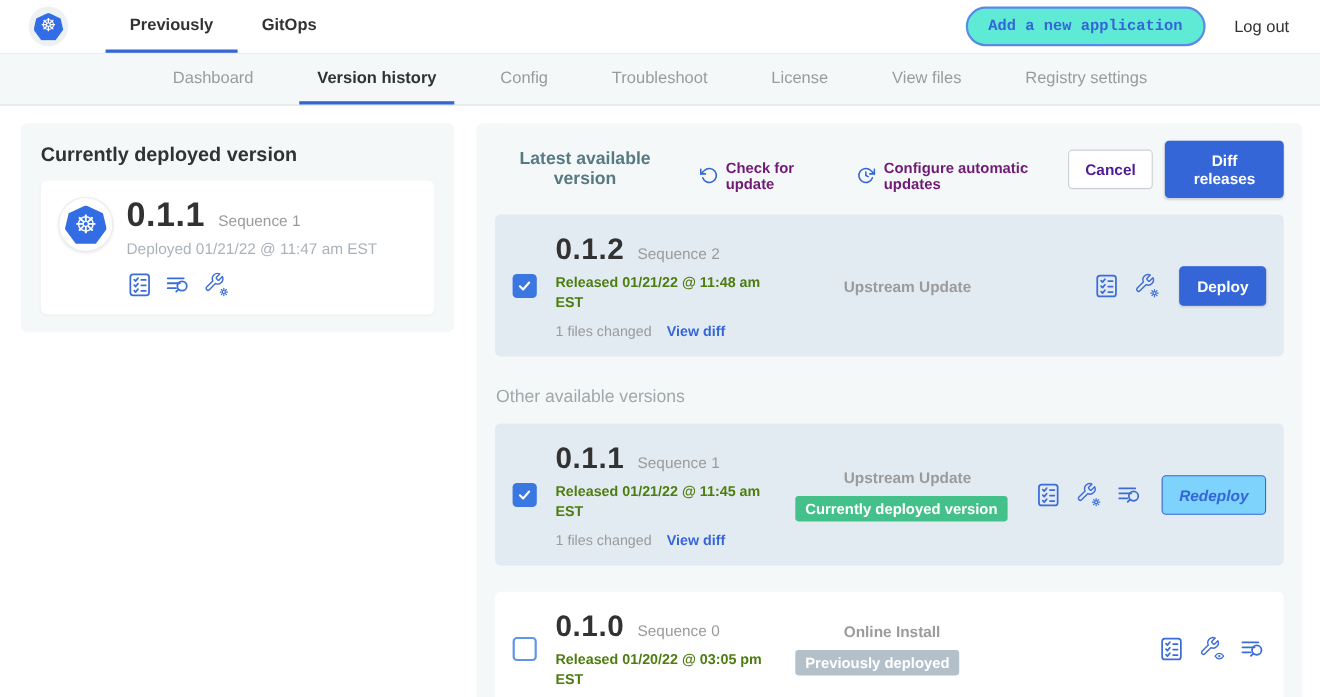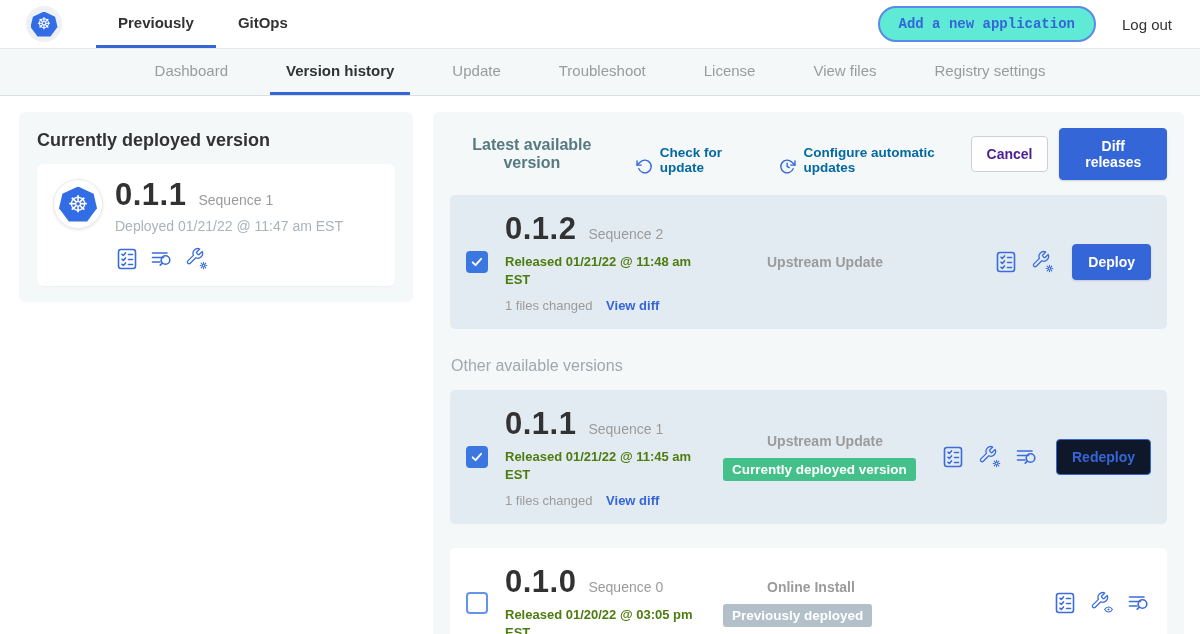--- a/index.html
+++ b/index.html
@@ -101,29 +101,29 @@
 
   .icn { width: 24px; height: 24px; stroke: #3b6cd9; fill: none;
          stroke-width: 1.6; stroke-linecap: round; stroke-linejoin: round; flex: none; cursor: pointer; }
   .icn-sm { width: 17px; height: 17px; stroke: #3566d8; fill: none;
             stroke-width: 2; stroke-linecap: round; stroke-linejoin: round; flex: none; }
 
   
   .right-panel { flex: 1; padding: 16px 17px 20px; }
   .avail-header { display: flex; align-items: center; }
   .avail-title { font-size: 16px; font-weight: 700; color: #577981; text-align: center; }
-  .hdr-link { display: flex; align-items: flex-end; gap: 7px; margin-left: 22px;
-              color: #0369a1; font-size: 13.5px; font-weight: 700; cursor: pointer; margin-top: 11px; }
+  .hdr-link { display: flex; align-items: center; gap: 7px; margin-left: 22px;
+              color: #701a75; font-size: 13.5px; font-weight: 700; cursor: pointer; margin-top: 11px; }
   .hdr-spacer { flex: 1; }
   .btn { font-family: "Liberation Sans", sans-serif; font-size: 14px; font-weight: 700;
          border-radius: 4px; padding: 9px 15px; cursor: pointer; }
   .btn-cancel { background: #fff; border: 1px solid #c9d1d6; color: #4c1d95; font-weight: 600; }
   .btn-primary { background: #3566d8; border: 1px solid #3566d8; color: #fff;
                  box-shadow: 0 1px 2px rgba(0,0,0,0.15); }
-  .btn-secondary { background: #0f172a; border: 1px solid #3566d8; color: #3566d8; }
+  .btn-secondary { background: #7dd3fc; border: 1px solid #3566d8; color: #3566d8; font-style: italic; }
   .btn + .btn { margin-left: 11px; }
 
   .version-card {
     border-radius: 5px;
     display: flex; align-items: center;
     padding: 16px 16px;
     margin-top: 15px;
   }
   .version-card.highlight { background: #e3ebf2; }
   .version-card.plain { background: #ffffff; }
@@ -134,21 +134,21 @@
     width: 22px; height: 22px; border-radius: 4px; flex: none;
     margin-right: 17px; cursor: pointer;
     display: flex; align-items: center; justify-content: center;
   }
   .checkbox.checked { background: #3b77e0; }
   .checkbox.unchecked { background: #fff; border: 2px solid #6493ea; }
   .checkbox svg { width: 14px; height: 14px; stroke: #fff; stroke-width: 3.2;
                   fill: none; stroke-linecap: round; stroke-linejoin: round; }
 
   .vc-version { width: 218px; flex: none; }
-  .vc-version .ver-big { font-size: 31px; text-align: center; }
+  .vc-version .ver-big { font-size: 27px; text-align: center; }
   .released { font-size: 13px; font-weight: 700; color: #4d7c0f; margin-top: 6px;
               line-height: 1.35; width: 192px; }
   .files-line { margin-top: 10px; font-size: 13px; color: #9b9b9b; }
   .view-diff { color: #3566d8; font-weight: 700; margin-left: 10px; cursor: pointer; }
 
   .vc-source { flex: 1; }
   .source-label { font-size: 14px; font-weight: 700; color: #9b9b9b; margin-left: 44px; }
   .badge { display: inline-block; margin-top: 9px; font-size: 13.5px; font-weight: 700;
            color: #fff; padding: 4px 9px; border-radius: 3px; }
   .badge-green { background: #44c08a; }
@@ -171,21 +171,21 @@
     <div class="top-tab">GitOps</div>
   </nav>
   <div class="topnav-spacer"></div>
   <button class="add-app-btn">Add a new application</button>
   <div class="logout">Log out</div>
 </header>
 
 <nav class="subnav">
   <div class="subnav-item">Dashboard</div>
   <div class="subnav-item active">Version history</div>
-  <div class="subnav-item">Update</div>
+  <div class="subnav-item">Config</div>
   <div class="subnav-item">Troubleshoot</div>
   <div class="subnav-item">License</div>
   <div class="subnav-item">View files</div>
   <div class="subnav-item">Registry settings</div>
 </nav>
 
 <main class="main">
 
   <section class="panel left-panel">
     <h2>Currently deployed version</h2>

